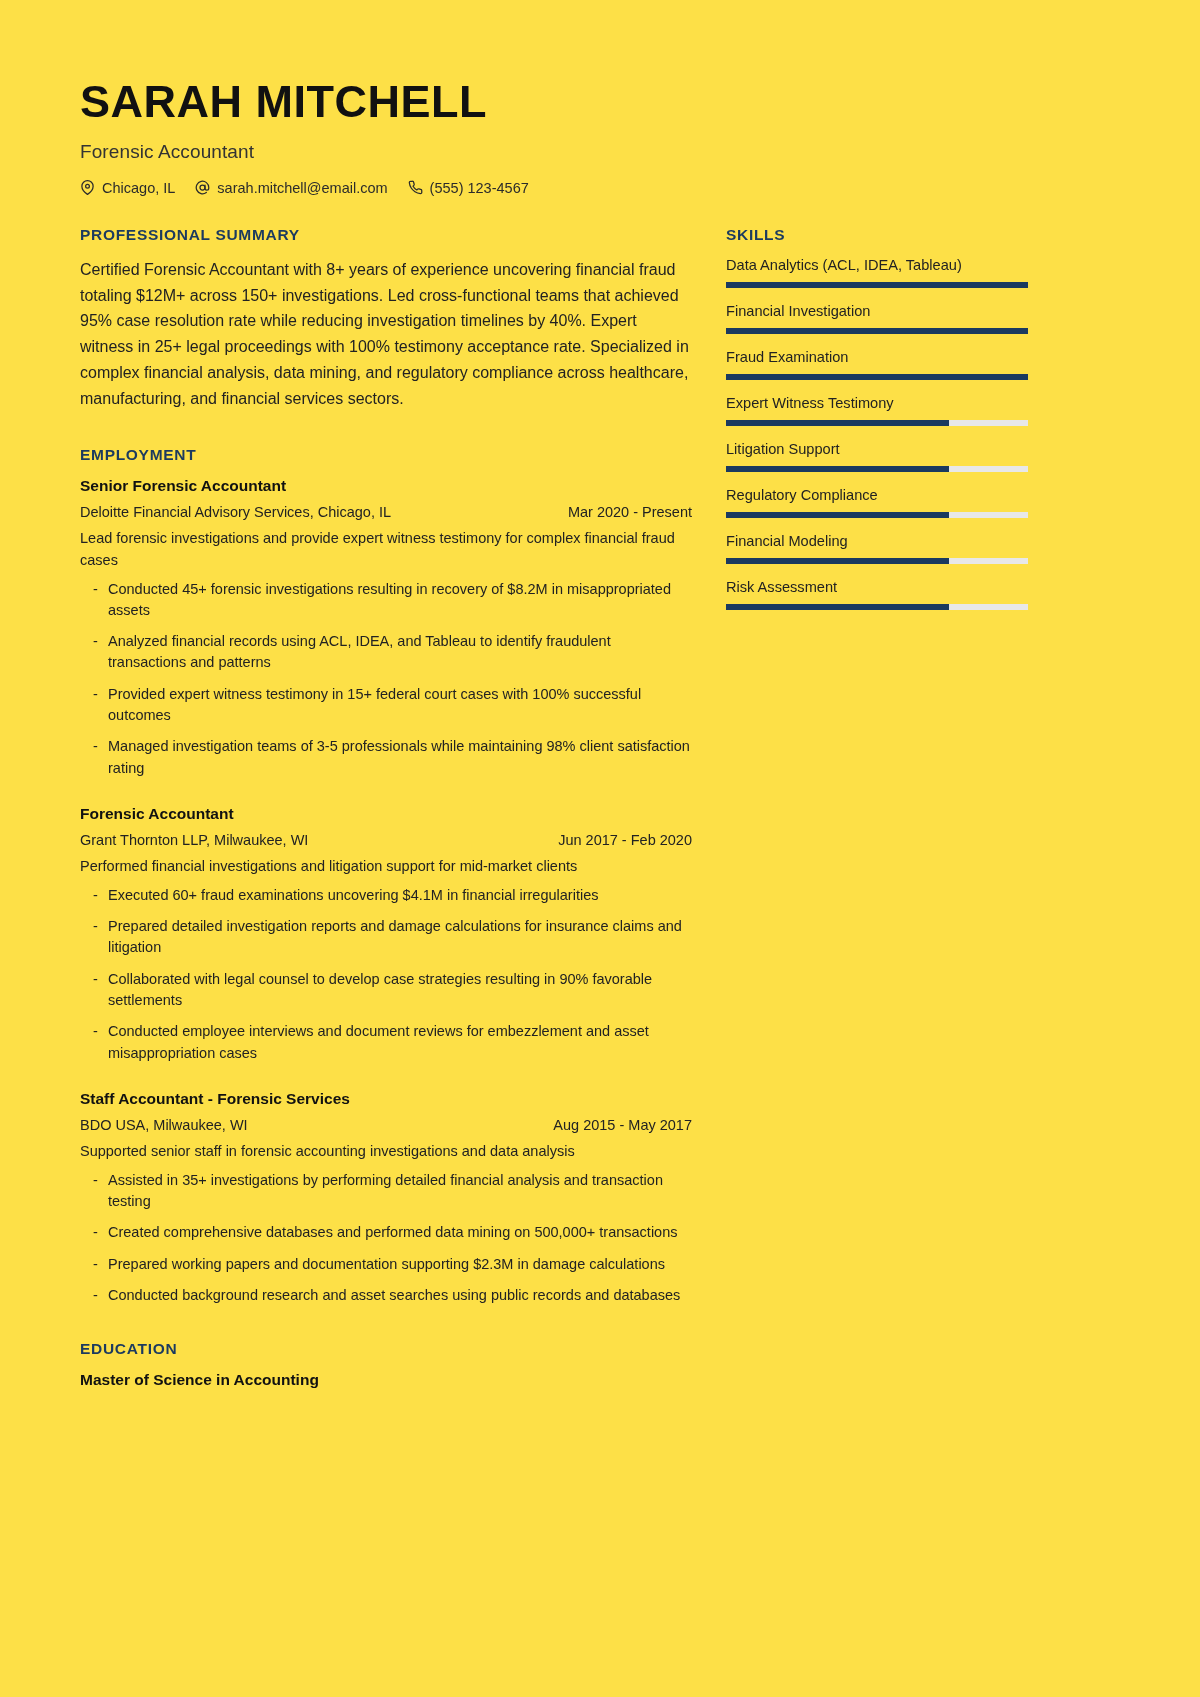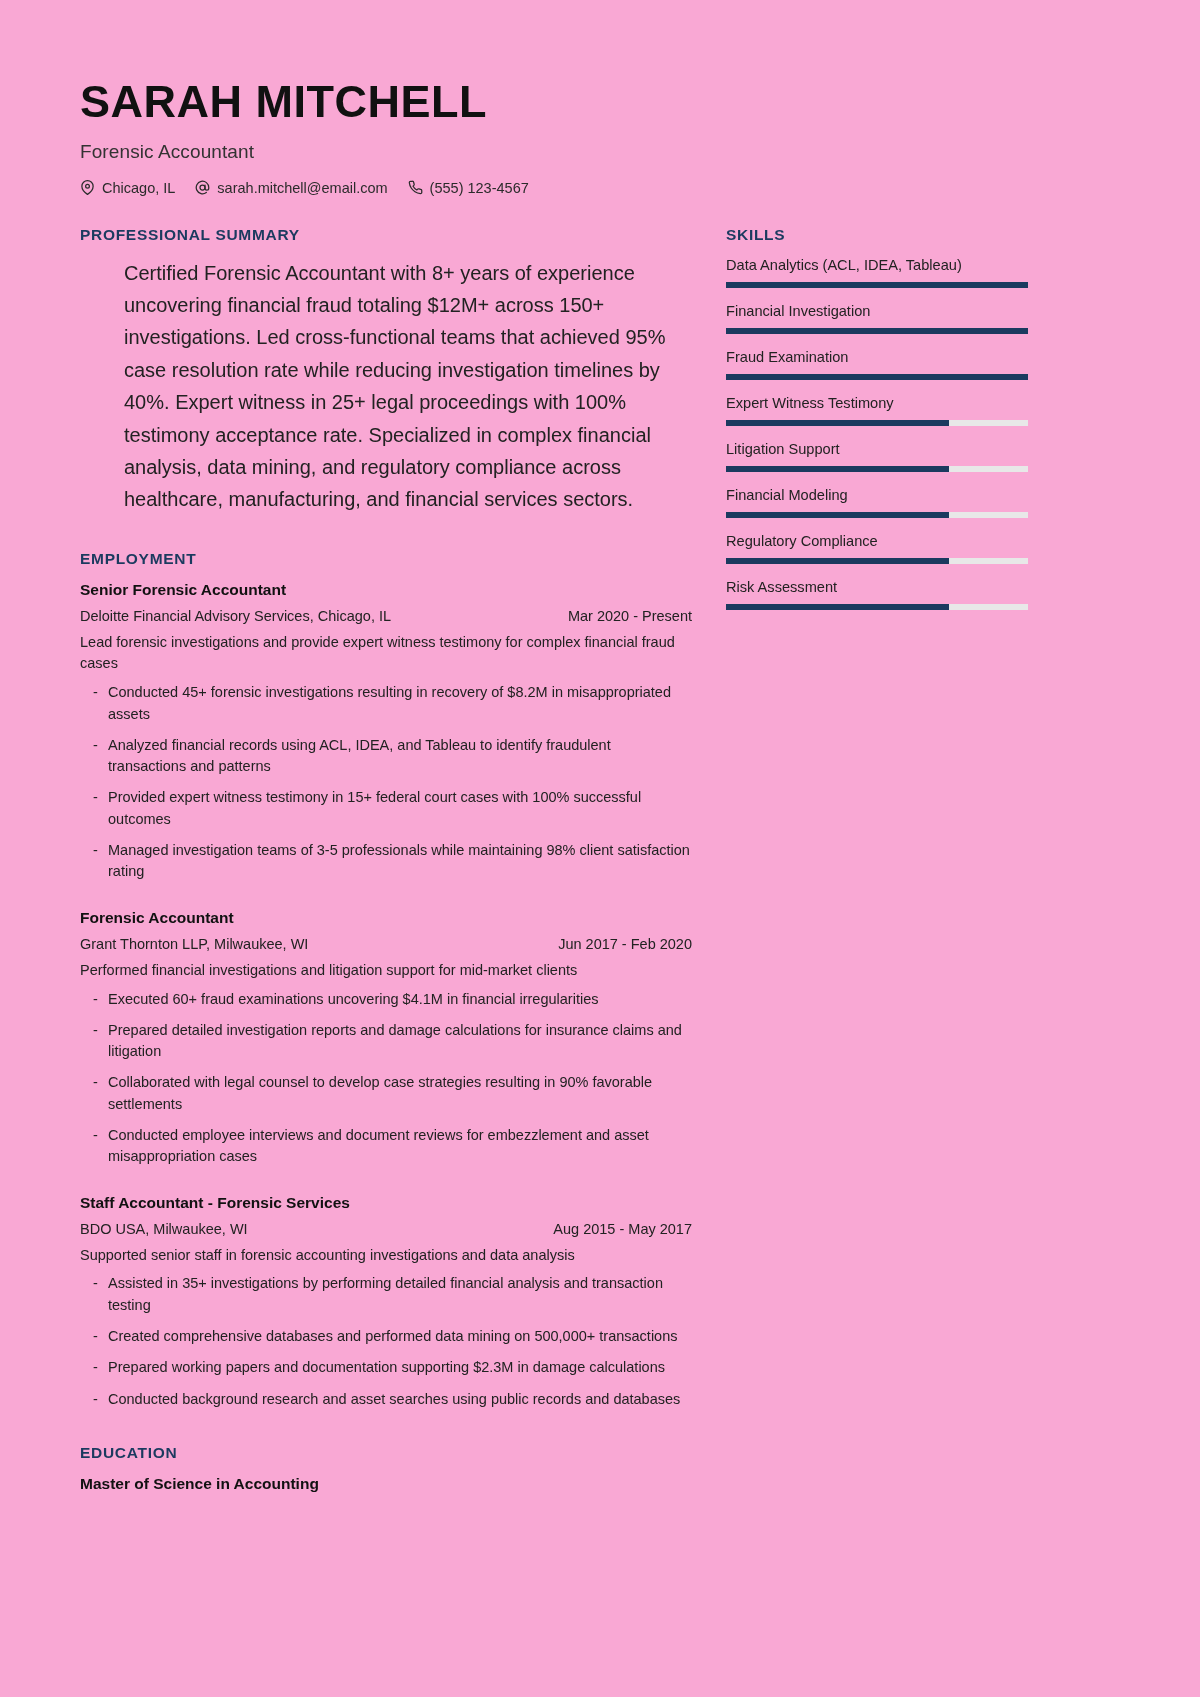--- a/index.html
+++ b/index.html
@@ -13,21 +13,21 @@
   body {
     font-family: "Liberation Sans", sans-serif;
     color: #1a1a1a;
     -webkit-font-smoothing: antialiased;
   }
 
   .page {
     position: relative;
     width: 1200px;
     height: 1697px;
-    background: #f9a8d4;
+    background: #fde047;
     padding: 78px 80px 0 80px;
   }
 
   
   .header { margin-bottom: 30px; }
 
   .full-name {
     font-size: 45px;
     font-weight: 700;
     letter-spacing: 0.5px;
@@ -78,24 +78,23 @@
     letter-spacing: 0.7px;
     color: #1b3a5f;
     text-transform: uppercase;
     margin-bottom: 13px;
   }
 
   .section { margin-bottom: 34px; }
 
   
   .summary-text {
-    font-size: 20px;
+    font-size: 16px;
     line-height: 1.62;
     color: #222222;
-    margin-left: 44px;
   }
 
   
   .job { margin-bottom: 26px; }
   .job:last-child { margin-bottom: 0; }
 
   .job-role {
     font-size: 15.5px;
     font-weight: 700;
     color: #111111;
@@ -323,28 +322,28 @@
         </div>
 
         <div class="skill">
           <div class="skill-name">Litigation Support</div>
           <div class="skill-track" style="background: rgb(232, 232, 232);">
             <div class="skill-fill" style="width: 74%; background: rgb(27, 58, 95);"></div>
           </div>
         </div>
 
         <div class="skill">
+          <div class="skill-name">Regulatory Compliance</div>
+          <div class="skill-track" style="background: rgb(232, 232, 232);">
+            <div class="skill-fill" style="width: 74%; background: rgb(27, 58, 95);"></div>
+          </div>
+        </div>
+
+        <div class="skill">
           <div class="skill-name">Financial Modeling</div>
-          <div class="skill-track" style="background: rgb(232, 232, 232);">
-            <div class="skill-fill" style="width: 74%; background: rgb(27, 58, 95);"></div>
-          </div>
-        </div>
-
-        <div class="skill">
-          <div class="skill-name">Regulatory Compliance</div>
           <div class="skill-track" style="background: rgb(232, 232, 232);">
             <div class="skill-fill" style="width: 74%; background: rgb(27, 58, 95);"></div>
           </div>
         </div>
 
         <div class="skill">
           <div class="skill-name">Risk Assessment</div>
           <div class="skill-track" style="background: rgb(232, 232, 232);">
             <div class="skill-fill" style="width: 74%; background: rgb(27, 58, 95);"></div>
           </div>

